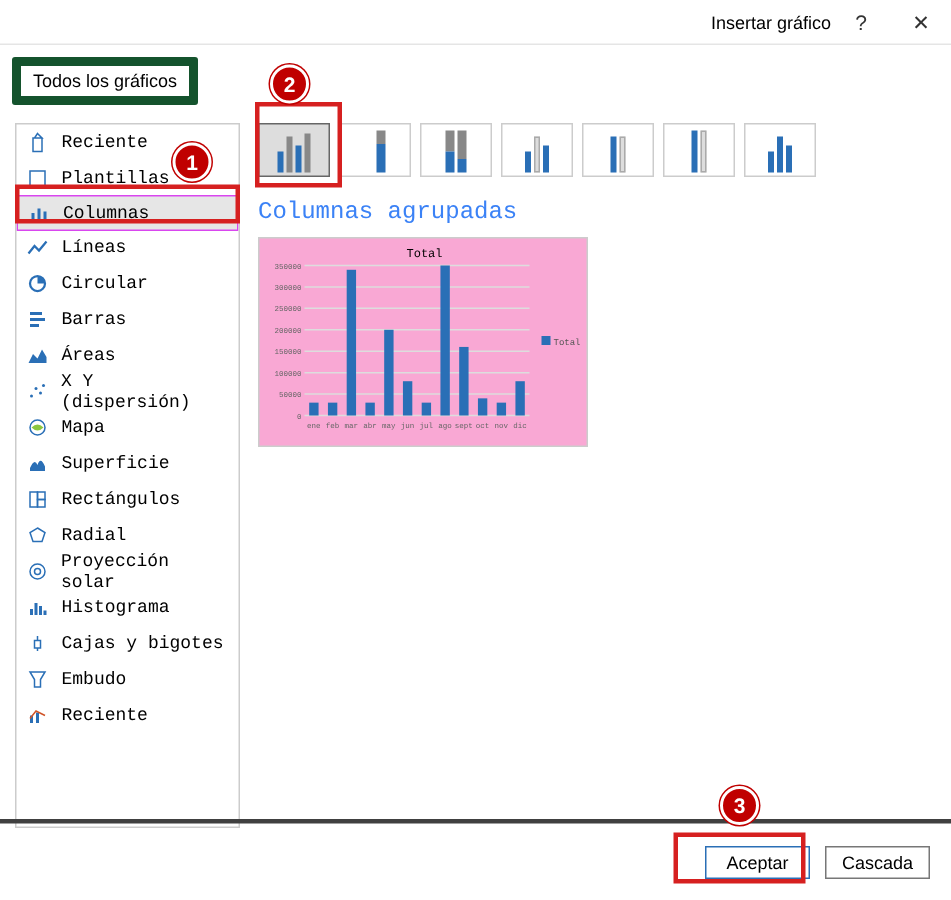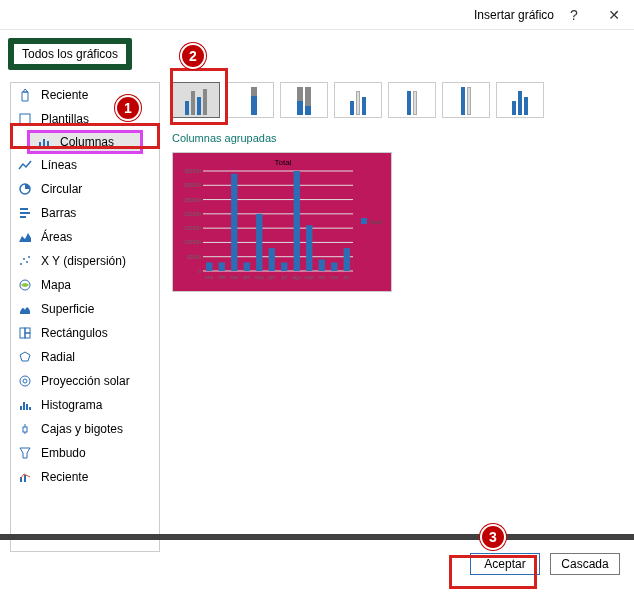--- a/index.html
+++ b/index.html
@@ -44,41 +44,42 @@
     border-radius: 2px;
     padding: 3px 8px;
     font-size: 12px;
     background: #fff;
   }
   .content {
     display: flex;
     padding: 12px 20px 0 10px;
     gap: 12px;
     height: calc(100% - 30px - 34px - 54px);
+    font-family: Liberation Mono, monospace;
   }
   .sidebar {
     width: 150px;
     border: 1px solid #ccc;
     background: #fff;
     overflow: hidden;
     position: relative;
   }
   .side-item {
     display: flex;
     align-items: center;
     height: 24px;
     padding: 0 6px;
     gap: 8px;
     cursor: pointer;
     font-size: 12px;
   }
   .side-item.selected {
     background: #e6e6e6;
-    border: 3px solid #d946ef;
-    margin: -1px 16px;
+    border: 1px solid #d946ef;
+    margin: -1px 0;
   }
   .side-ico {
     width: 16px;
     height: 16px;
     display: flex;
     align-items: center;
     justify-content: center;
     color: #2a6fb6;
   }
   .main {
@@ -99,37 +100,37 @@
     padding: 2px;
     gap: 2px;
     cursor: pointer;
     background:#fff;
   }
   .subtype.sel {
     background: #ddd;
     border-color: #666;
   }
   .pane-title {
-    font-size: 11px;
+    font-size: 16px;
     margin: 14px 0 8px 0;
-    color: #0f766e;
+    color: #3b82f6;
   }
   .preview {
     width: 220px;
     height: 140px;
     border: 1px solid #ccc;
-    background: #be185d;
+    background: #f9a8d4;
   }
   .footer {
     position: absolute;
-    bottom: 12px;
+    bottom: 0;
     left: 0;
     right: 0;
     height: 54px;
-    border-top: 6px solid #404040;
+    border-top: 3px solid #404040;
     display: flex;
     align-items: center;
     justify-content: flex-end;
     padding-right: 14px;
     gap: 10px;
   }
   .btn {
     min-width: 70px;
     height: 22px;
     border: 1px solid #777;

